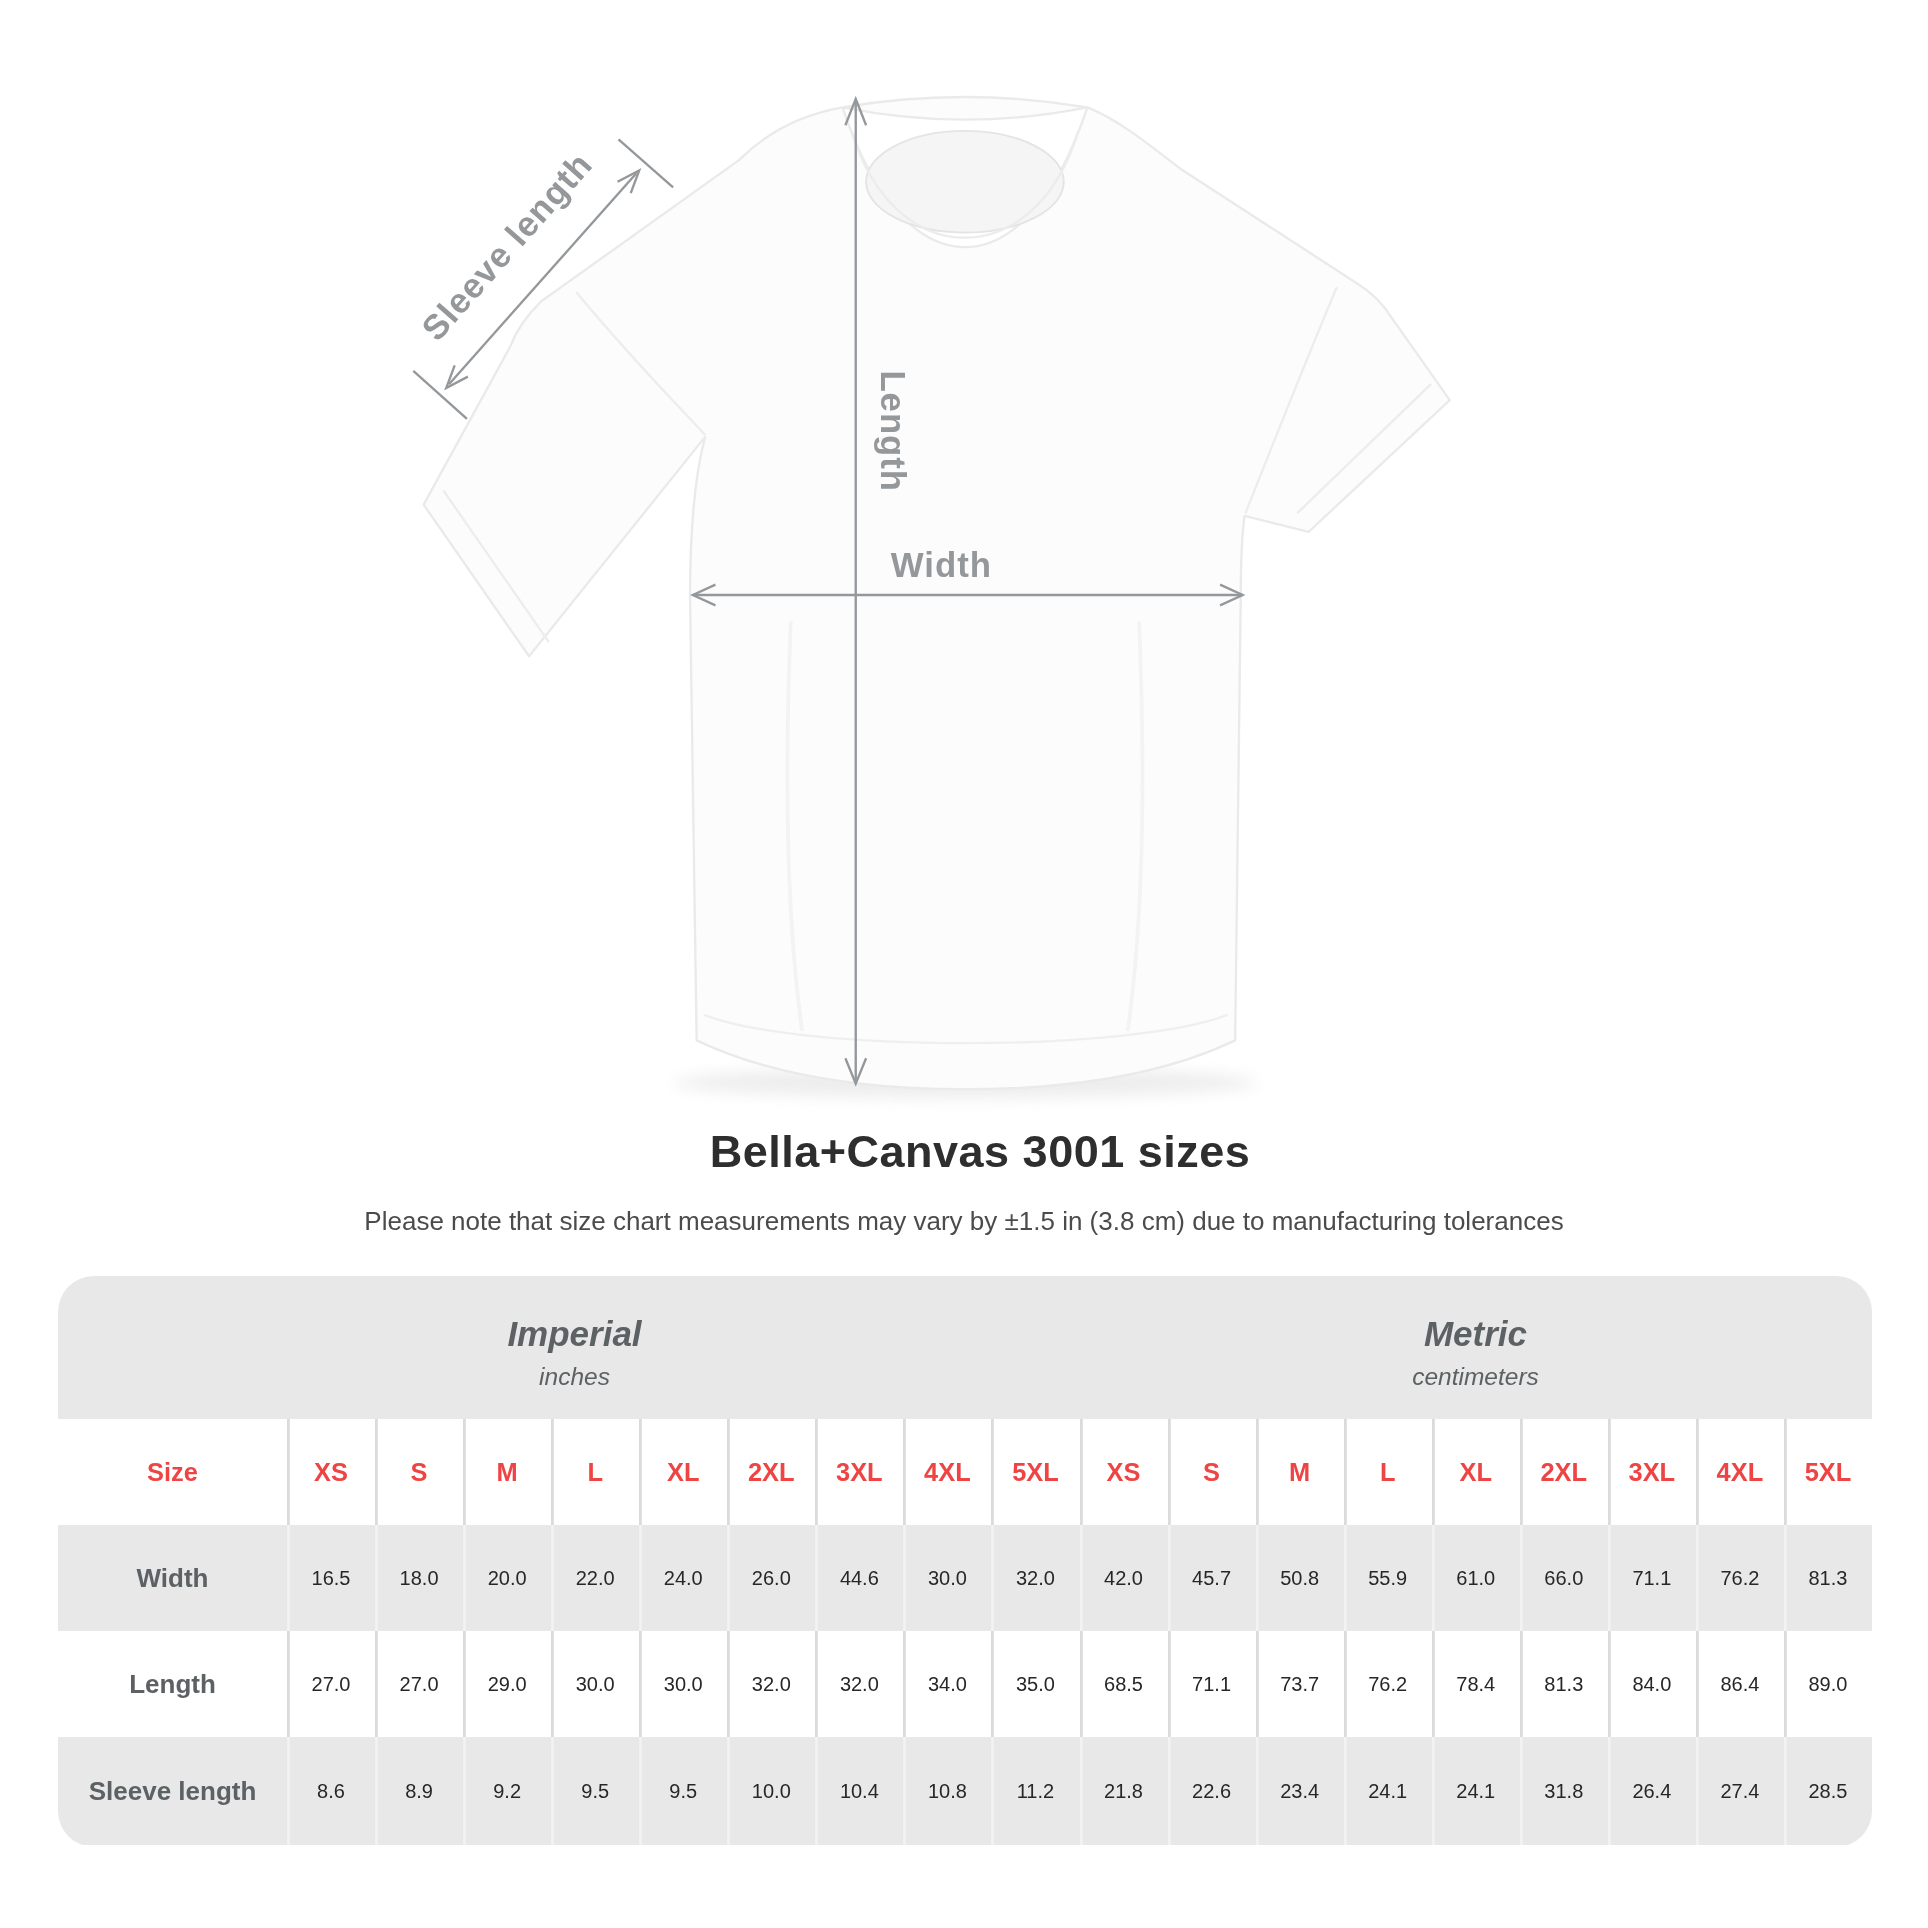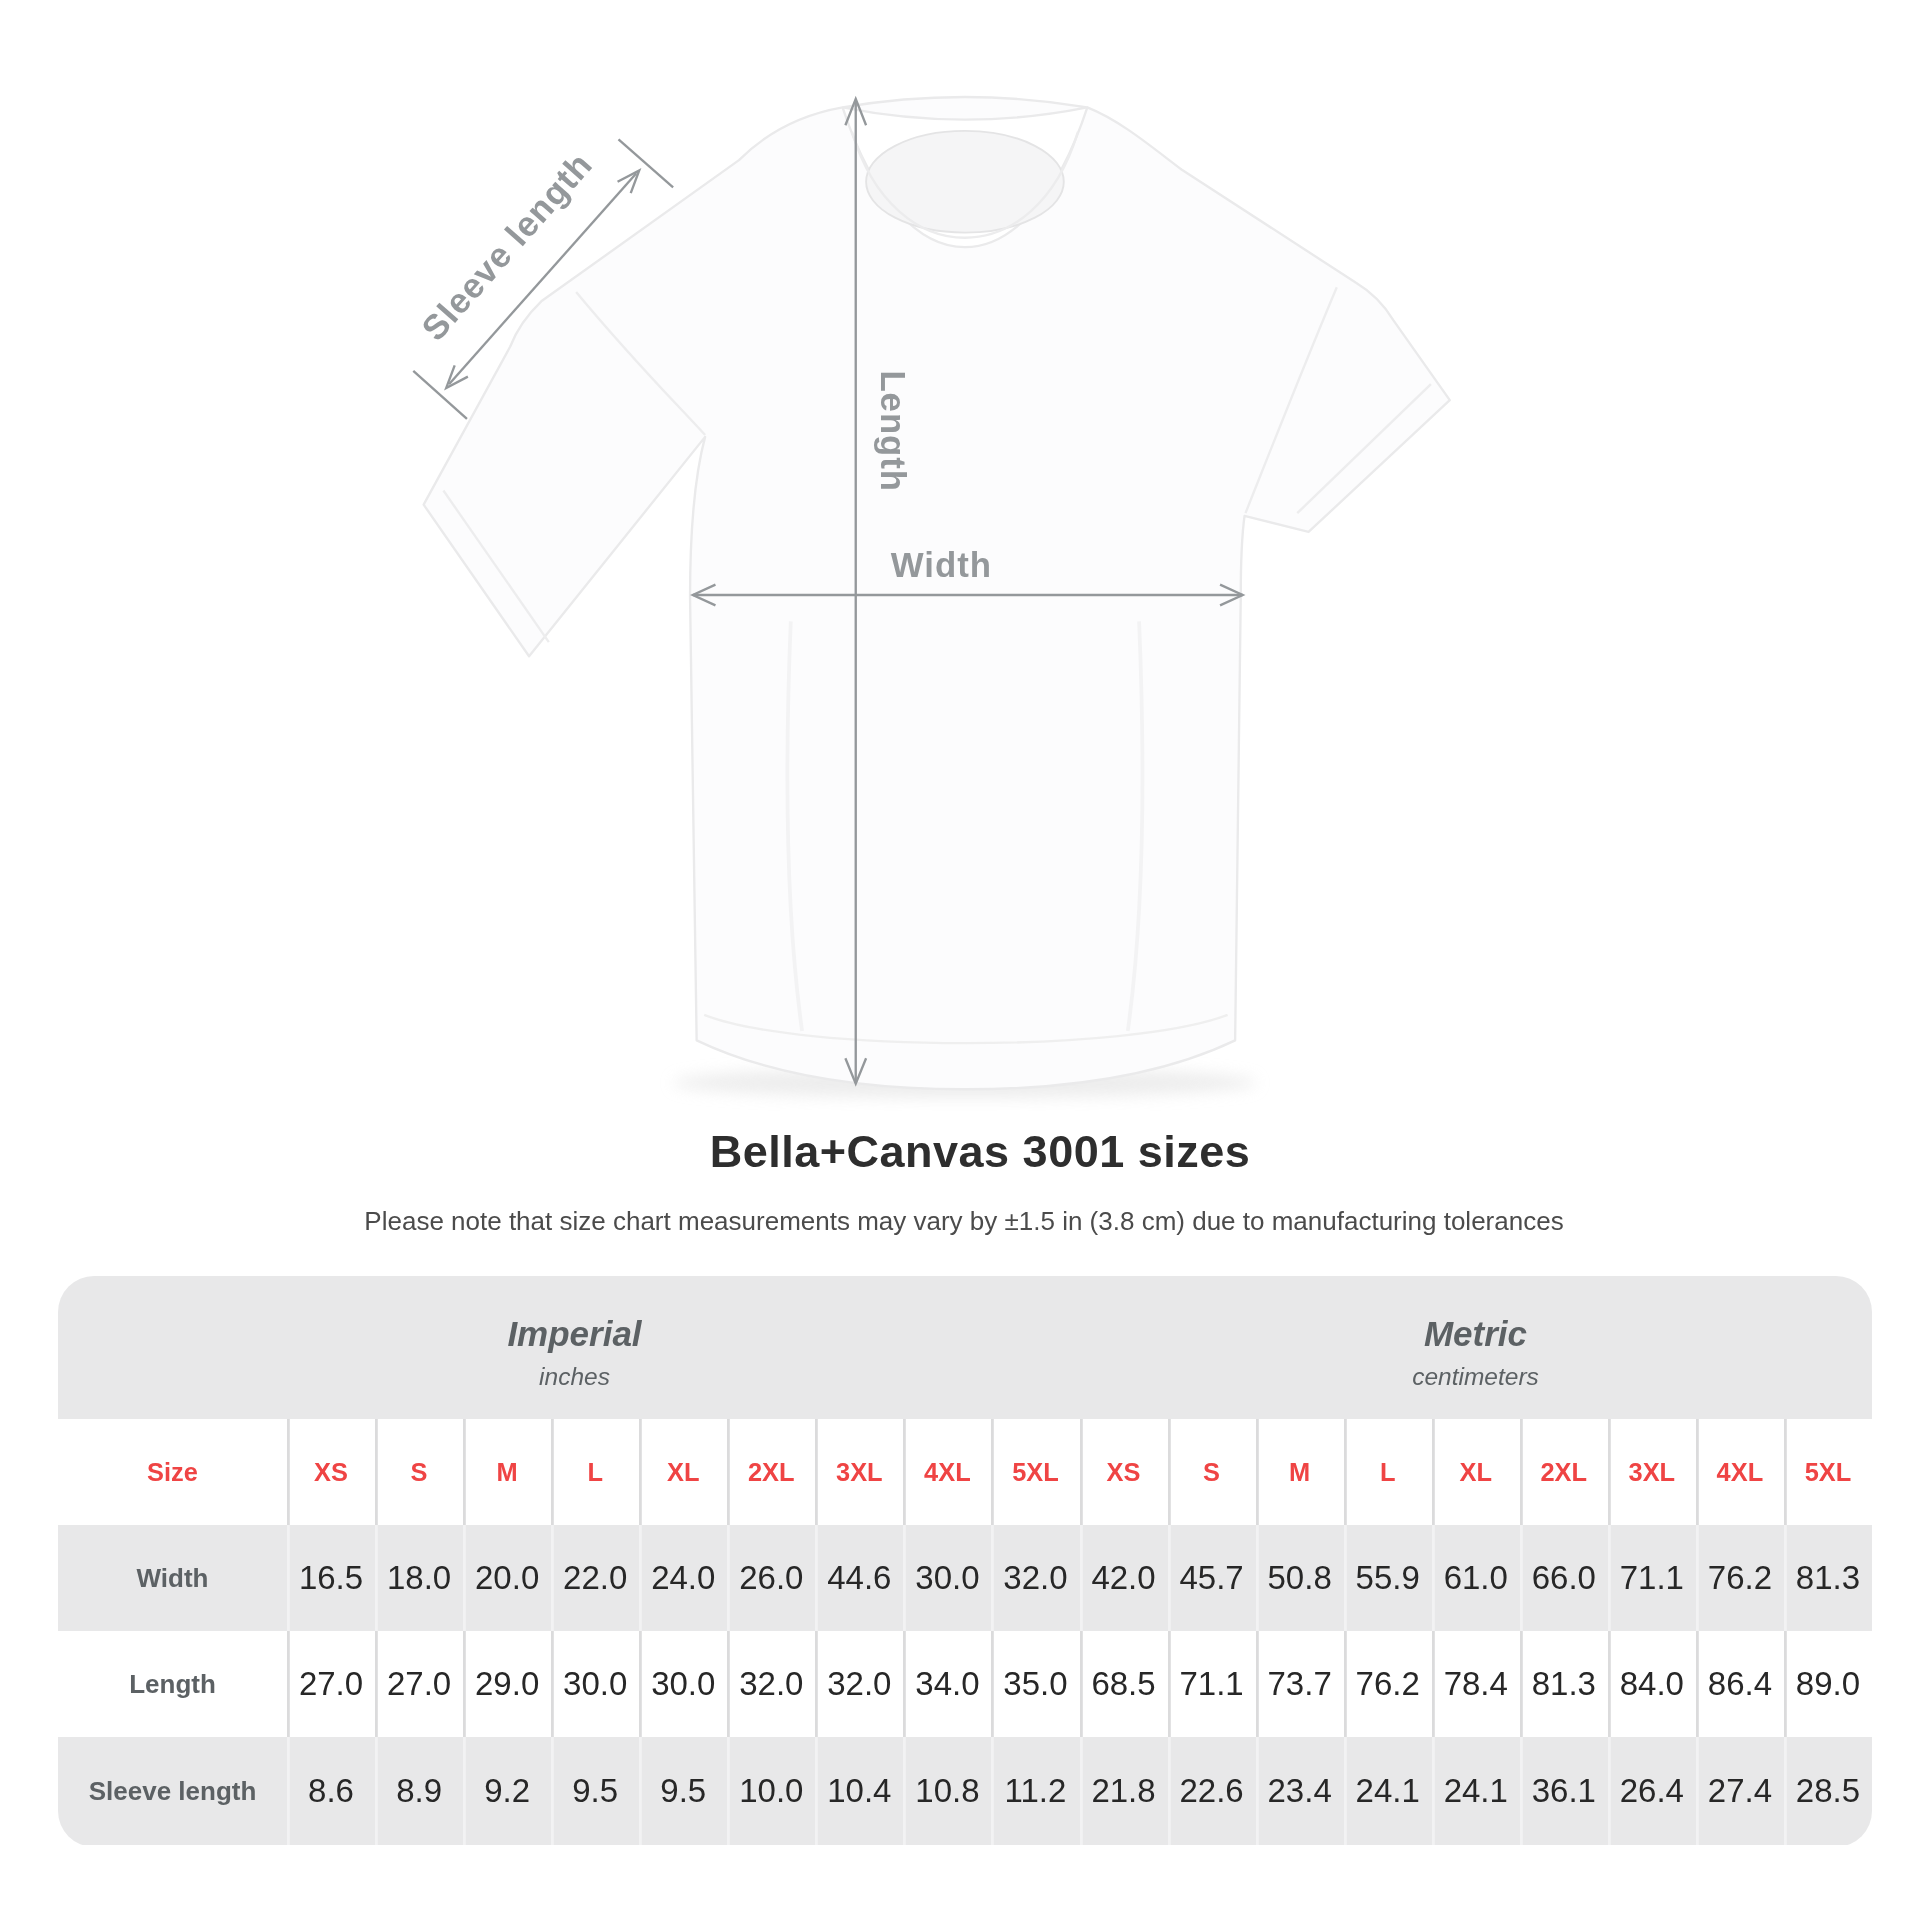--- a/index.html
+++ b/index.html
@@ -45,21 +45,21 @@
     height:106px;
   }
   .grid-row.last{height:108px;}
   .row-white{background:#ffffff;}
   .row-gray{background:#e8e8e9;}
   .cell{
     display:flex;align-items:center;justify-content:center;
     height:100%;text-align:center;
   }
   .header-row .cell{font-size:25.4px;font-weight:bold;color:#ef4444;}
-  .data-row .cell{font-size:33px;color:#272727;}
+  .data-row .cell{font-size:20px;color:#272727;}
   .data-row .label-cell{font-size:26px;font-weight:bold;color:#5c6164;}
   .row-white .cell + .cell{box-shadow:inset 2.8px 0 0 #dbdbdc;}
   .row-gray .cell + .cell{box-shadow:inset 2.8px 0 0 #f2f2f3;}
 </style>
 </head>
 <body>
 
 <div class="page">
 
   <svg class="diagram" width="1928" height="1111" viewBox="0 0 2048 1180">
@@ -223,21 +223,21 @@
       <div class="cell">9.5</div>
       <div class="cell">10.0</div>
       <div class="cell">10.4</div>
       <div class="cell">10.8</div>
       <div class="cell">11.2</div>
       <div class="cell">21.8</div>
       <div class="cell">22.6</div>
       <div class="cell">23.4</div>
       <div class="cell">24.1</div>
       <div class="cell">24.1</div>
-      <div class="cell">36.1</div>
+      <div class="cell">31.8</div>
       <div class="cell">26.4</div>
       <div class="cell">27.4</div>
       <div class="cell">28.5</div>
     </div>
 
   </div>
 </div>
 
 
 </body></html>

